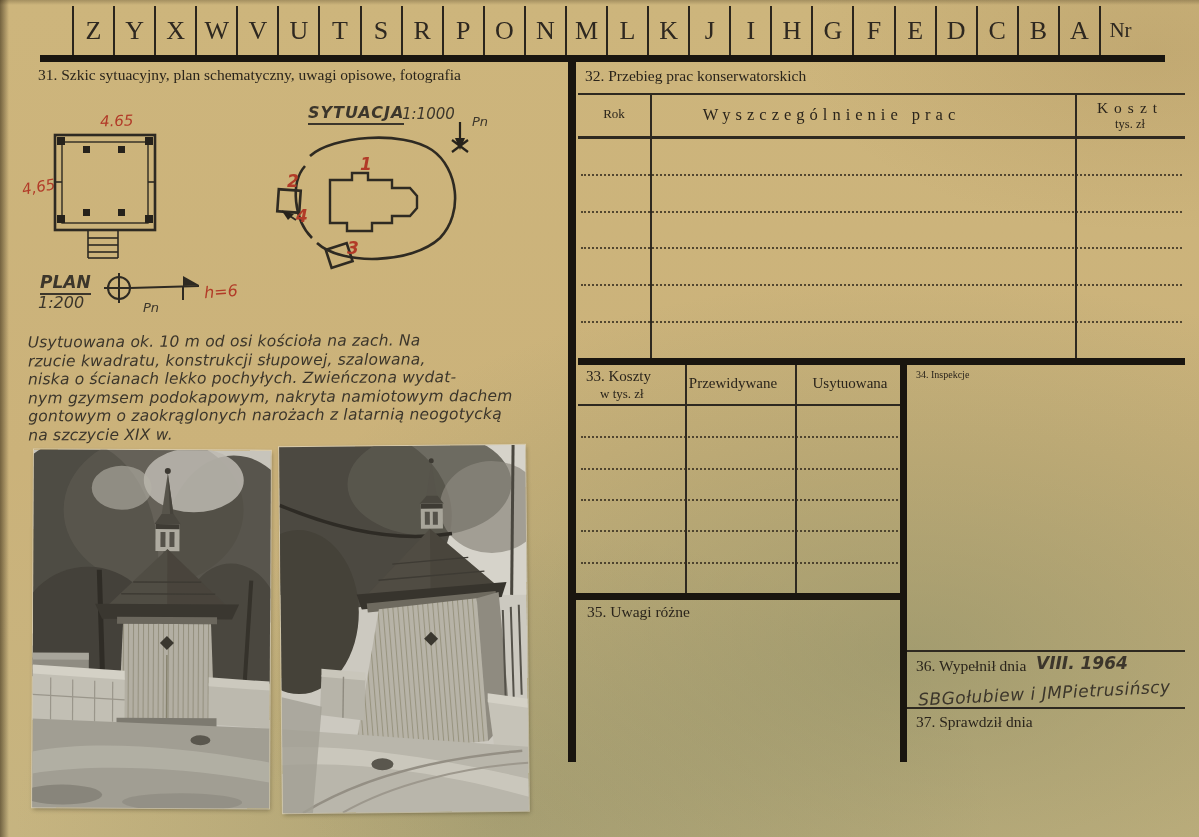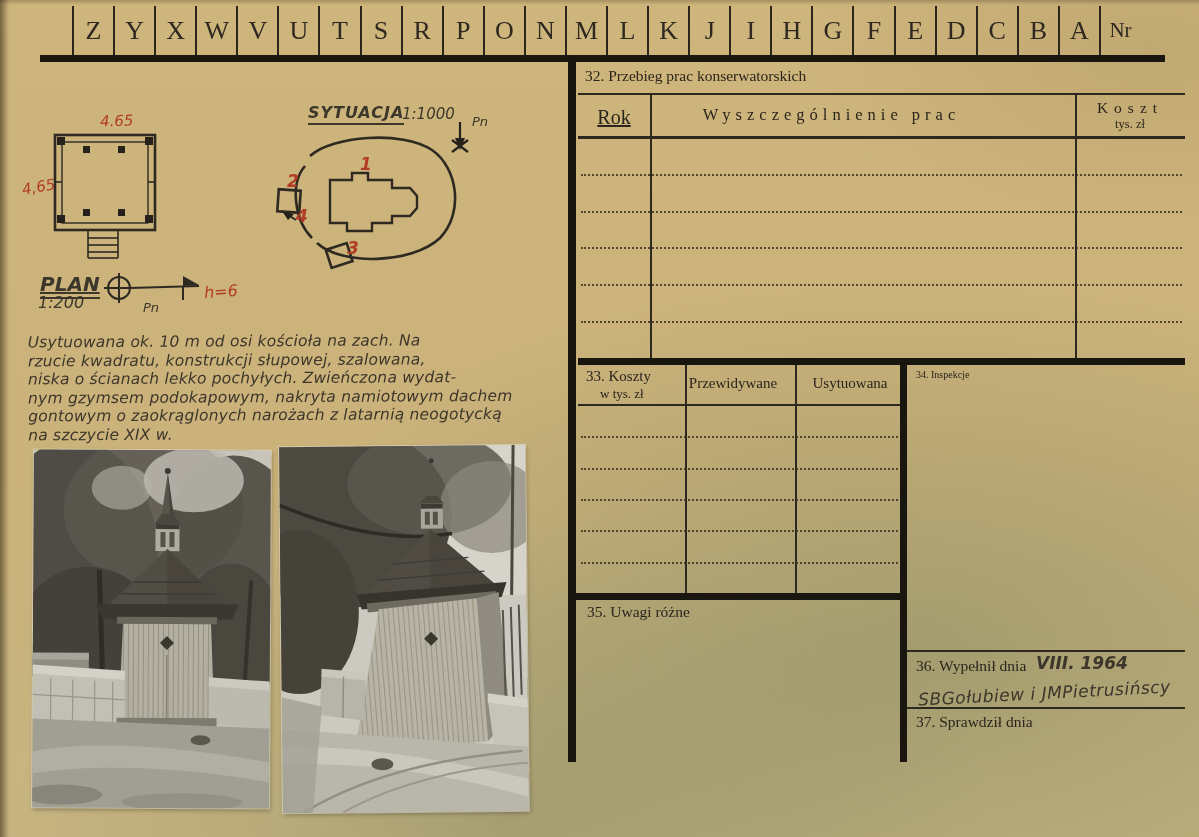--- a/index.html
+++ b/index.html
@@ -72,20 +72,21 @@
       <div class="tab-cell">C</div>
       <div class="tab-cell">B</div>
       <div class="tab-cell">A</div>
       <div class="tab-cell">Nr</div>
     </div>
 
   <div class="abs bar" style="left:40px;top:55px;width:1125px;height:7px;"></div>
 
   <div class="abs bar" style="left:568px;top:60px;width:8px;height:702px;"></div>
 
+  <div class="abs printed" style="left:38px;top:66px;font-size:15.5px;">31. Szkic sytuacyjny, plan schematyczny, uwagi opisowe, fotografia</div>
 
   <span class="abs hand red" style="left:100px;top:112px;font-size:15px;transform:rotate(-2deg);">4.65</span>
   <span class="abs hand red" style="left:22px;top:178px;font-size:15px;transform:rotate(-10deg);">4,65</span>
 
   <svg class="abs" style="left:25px;top:110px;" width="245" height="160" viewBox="0 0 245 160">
     <g stroke="#2e2a22" fill="none" stroke-width="2.6">
       <rect x="30" y="25" width="100" height="95"></rect>
       <rect x="37" y="32" width="86" height="81" stroke-width="1.4"></rect>
     </g>
     <g fill="#26221b">
@@ -103,21 +104,21 @@
         <line x1="93" y1="120" x2="93" y2="148"></line>
       <line x1="63" y1="128" x2="93" y2="128"></line>
         <line x1="63" y1="135" x2="93" y2="135"></line>
       <line x1="63" y1="142" x2="93" y2="142"></line>
         <line x1="63" y1="148" x2="93" y2="148"></line>
       <line x1="30" y1="72" x2="37" y2="72"></line>
         <line x1="123" y1="72" x2="130" y2="72"></line>
     </g>
   </svg>
 
-  <span class="abs hand" style="left:40px;top:272px;font-size:20px;font-weight:bold;text-decoration:underline;"><span class="u">PLAN</span></span>
+  <span class="abs hand" style="left:40px;top:272px;font-size:17px;font-weight:bold;"><span class="u">PLAN</span></span>
   <span class="abs hand" style="left:38px;top:293px;font-size:16px;">1:200</span>
 
   <svg class="abs" style="left:103px;top:270px;" width="115" height="42" viewBox="0 0 115 42">
     <g stroke="#2e2a22" fill="none" stroke-width="2">
       <circle cx="16" cy="18" r="11"></circle>
       <line x1="16" y1="3" x2="16" y2="33"></line>
         <line x1="1" y1="18" x2="27" y2="18"></line>
       <line x1="27" y1="18" x2="96" y2="16"></line>
       <line x1="80" y1="16" x2="80" y2="30"></line>
     </g>
@@ -261,21 +262,21 @@
     <path d="M0 282 L246 302 L246 366 L0 366 Z" fill="#b9b6ab"></path>
     <path d="M0 300 C 80 298, 170 316, 246 334 L246 352 C 170 330, 80 314, 0 318 Z" fill="#ccc9be" opacity=".9"></path>
     <path d="M20 366 C 80 330, 160 312, 240 306" stroke="#948f84" stroke-width="2.5" fill="none"></path>
     <path d="M60 366 C 110 338, 180 322, 246 318" stroke="#9d988d" stroke-width="2" fill="none"></path>
     <ellipse cx="100" cy="318" rx="11" ry="6" fill="#5a574e"></ellipse>
     <path d="M0 250 L40 260 L30 366 L0 366 Z" fill="#a3a095" opacity=".8"></path>
   </svg>
 
   <div class="abs printed" style="left:585px;top:67px;font-size:15.5px;">32. Przebieg prac konserwatorskich</div>
   <div class="abs line" style="left:578px;top:93px;width:607px;height:2px;"></div>
-  <div class="abs printed cc" style="left:578px;top:106px;width:72px;font-size:20px;text-decoration:underline;">Rok</div>
+  <div class="abs printed cc" style="left:578px;top:106px;width:72px;font-size:13px;">Rok</div>
   <div class="abs printed cc" style="left:650px;top:105px;width:363px;font-size:16.5px;letter-spacing:5px;">Wyszczególnienie prac</div>
   <div class="abs printed cc" style="left:1075px;top:99px;width:110px;font-size:15.5px;letter-spacing:6px;">Koszt</div>
   <div class="abs printed cc" style="left:1075px;top:117px;width:110px;font-size:12.5px;">tys. zł</div>
   <div class="abs line" style="left:578px;top:136px;width:607px;height:3px;"></div>
   <div class="abs line" style="left:650px;top:93px;width:2px;height:265px;"></div>
   <div class="abs line" style="left:1075px;top:93px;width:2px;height:265px;"></div>
   <div class="abs erows" style="left:581px;top:139px;width:601px;height:219px;">
       <div class="erow"></div>
       <div class="erow"></div>
       <div class="erow"></div>

